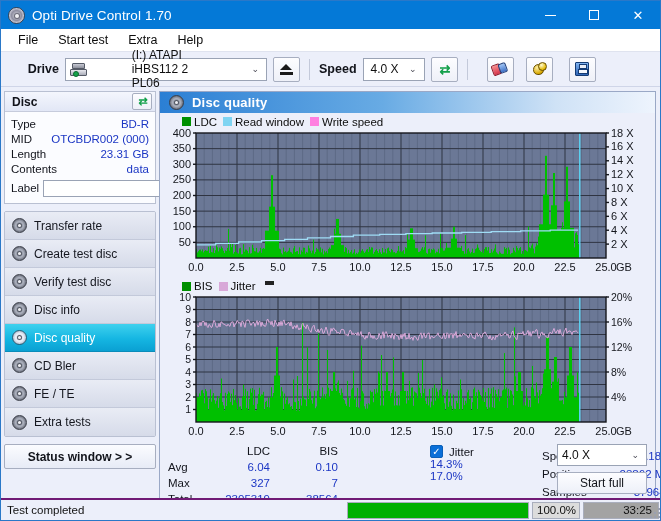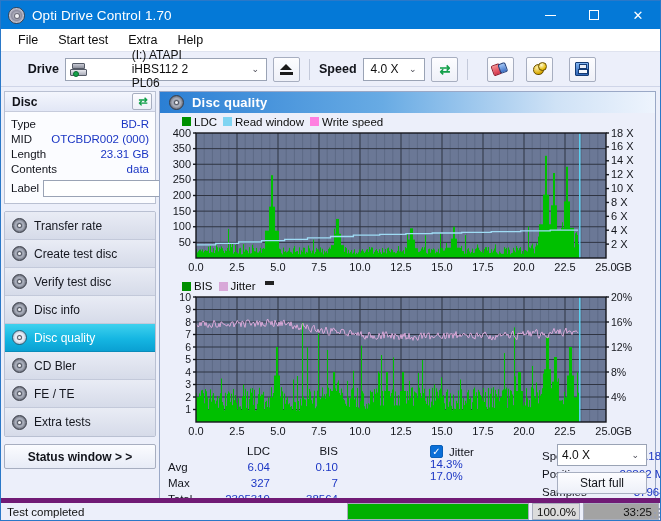--- a/index.html
+++ b/index.html
@@ -253,21 +253,21 @@
     width: 90px; height: 22px; margin-top: 6px;
     background: linear-gradient(#fdfdff,#edf0f8);
     border: 1px solid #a7aec0; border-radius: 2px;
     display: flex; align-items: center; justify-content: center;
     font-size: 12px; color: #11131a;
   }
 
   
   .statusbar {
     position: absolute; left: 0; bottom: 0; width: 661px; height: 22px;
-    background: #eceffa; border-top: 5px solid #701a75;
+    background: #eceffa; border-top: 2px solid #701a75;
     display: flex; align-items: center; gap: 3px; padding: 0 3px;
   }
   .sb-text {
     flex: 0 0 340px; height: 18px; display: flex; align-items: center;
     font-size: 11.5px; color: #101010; padding-left: 3px;
   }
   .sb-prog {
     flex: 0 0 182px; height: 17px; background: #dcdcdc; border: 1px solid #a9aebd; position: relative;
   }
   .sb-prog .fill { position: absolute; left: 0; top: 0; bottom: 0; width: 100%; background: #00b000; }

